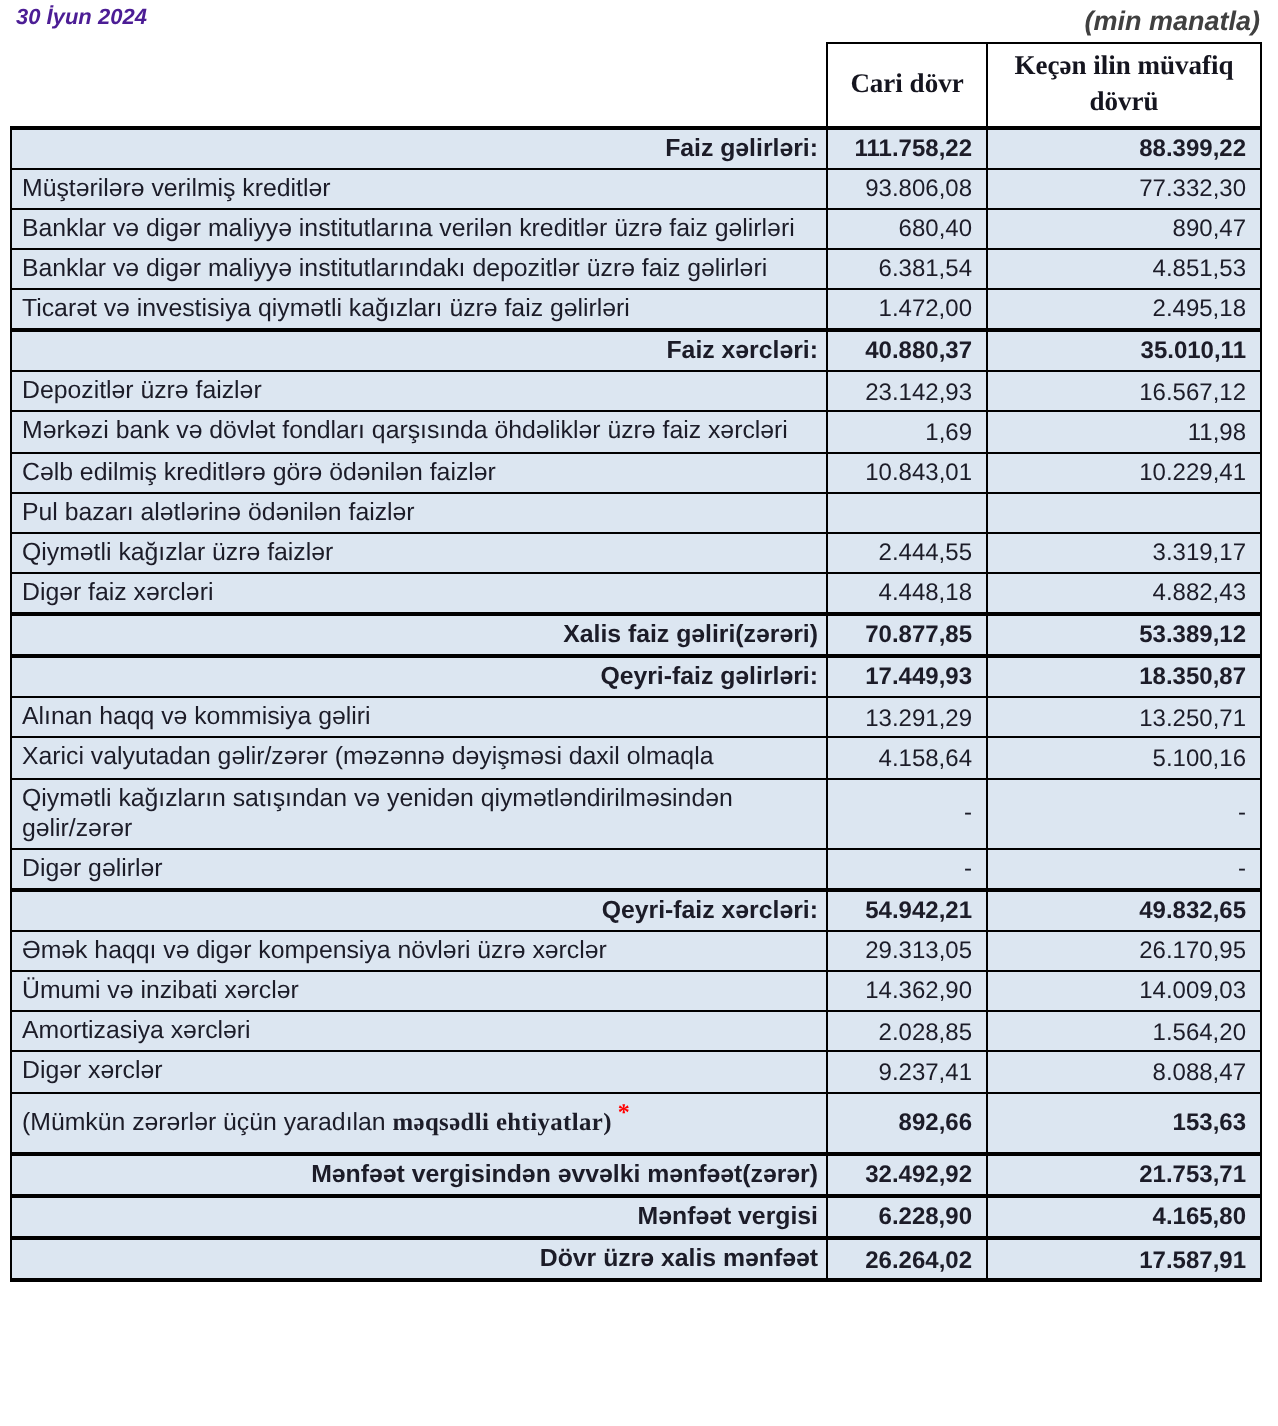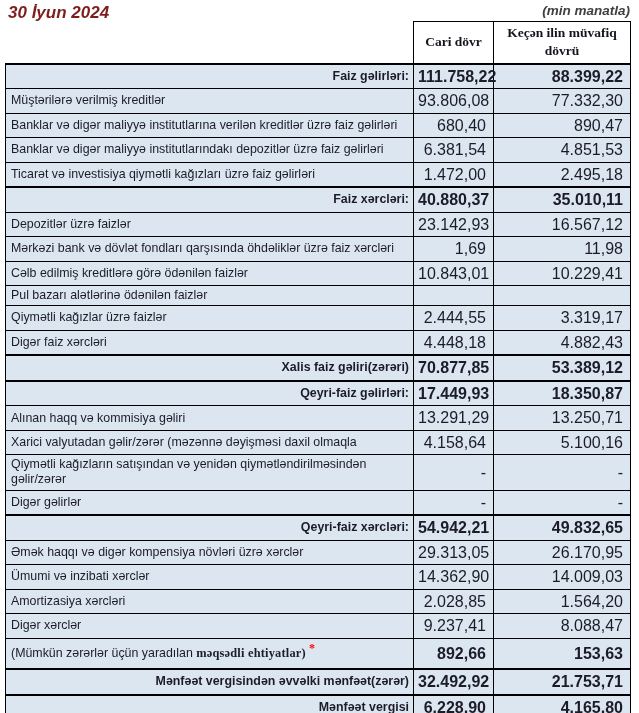--- a/index.html
+++ b/index.html
@@ -6,21 +6,21 @@
   html, body { margin: 0; padding: 0; background: #ffffff; }
   .page {
     width: 639px; height: 713px; overflow: hidden; background: #ffffff;
     font-family: "Liberation Sans", sans-serif; color: #1c1c28;
   }
   .topbar {
     display: flex; justify-content: space-between; align-items: flex-start;
     padding: 3px 9px 1px 8px; height: 21px;
   }
   .date-label {
-    color: #7f1d1d; font-weight: bold; font-style: italic; font-size: 17px;
+    color: #4c1d95; font-weight: bold; font-style: italic; font-size: 11px;
   }
   .units-label {
     color: #404040; font-weight: bold; font-style: italic; font-size: 13.5px;
   }
   table.fin {
     border-collapse: collapse; table-layout: fixed;
     width: 625px; margin-left: 5px;
   }
   th.blank { border: none; background: transparent; }
   th.colhead {
@@ -29,21 +29,21 @@
     height: 42px; text-align: center; vertical-align: middle;
     padding: 1px 6px; line-height: 1.35; color: #15151f;
   }
   tbody tr { height: 20px; }
   td {
     background: #dce6f1; border: 1px solid #000;
     font-size: 12.4px; line-height: 1.22; vertical-align: middle;
     color: #1c1c28;
   }
   td.lbl { text-align: left; padding: 2px 4px 2px 5px; }
-  td.num { text-align: right; padding: 2px 7px 2px 4px; font-size: 16px; margin-top: 24px; }
+  td.num { text-align: right; padding: 2px 7px 2px 4px; font-size: 12px; margin-top: 24px; }
   tr.section td { border-top: 2px solid #000; text-align: right; }
   tr.bold td { font-weight: bold; }
   tr.valbold td.num { font-weight: bold; }
   tr.tall { height: 31px; }
   tbody tr:first-child td { border-top: 2px solid #000; }
   tbody tr:last-child td { border-bottom: 2px solid #000; }
   td:first-child { border-left: 1.5px solid #000; }
   td:last-child { border-right: 1.5px solid #000; }
   .serifbold {
     font-family: "Liberation Serif", serif; font-weight: bold; letter-spacing: 0.2px;

